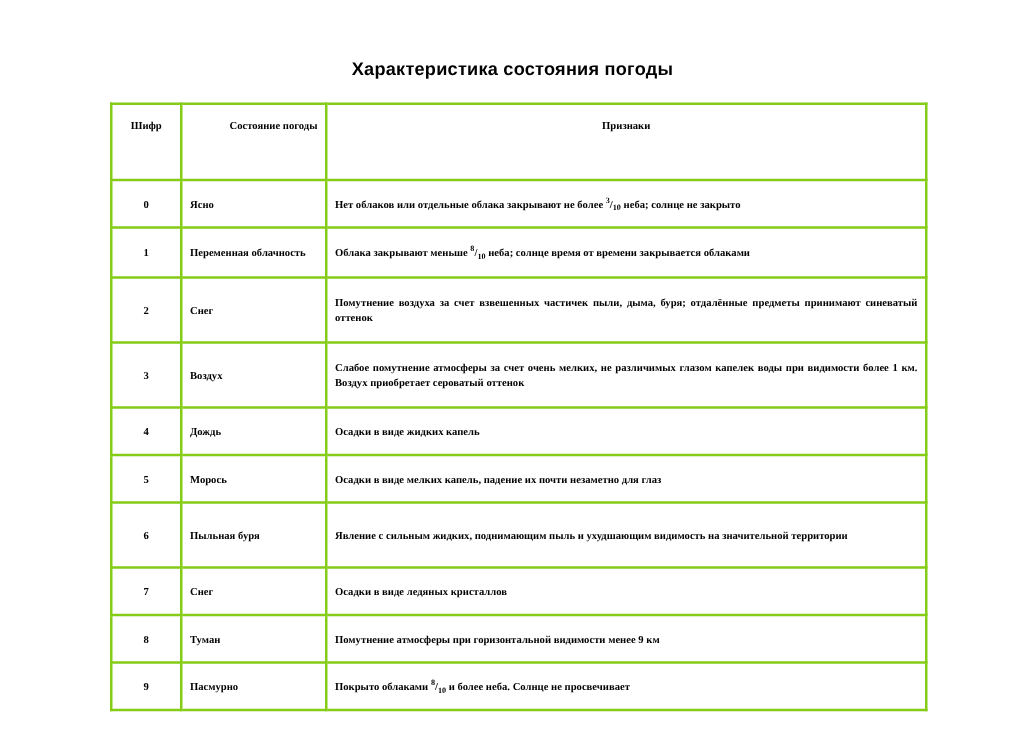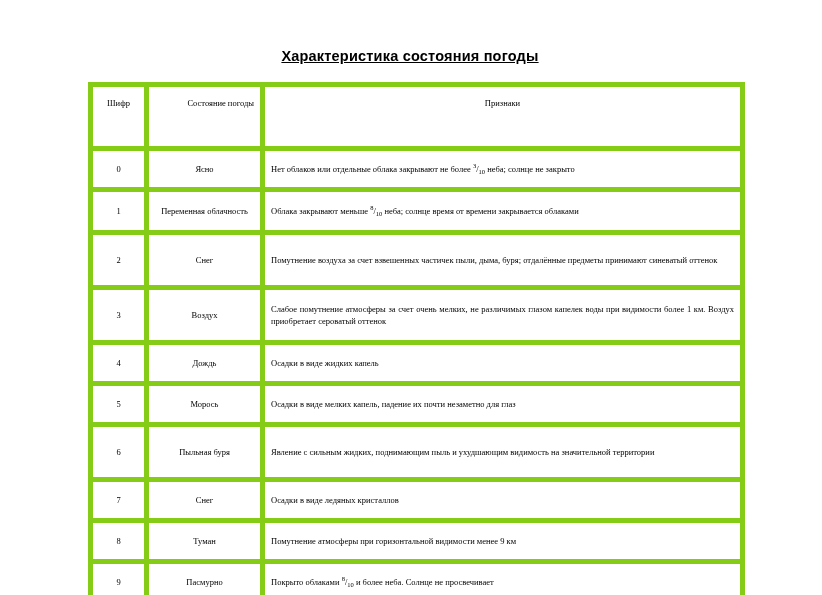--- a/index.html
+++ b/index.html
@@ -24,40 +24,39 @@
     position: absolute;
     left: 0;
     top: 48px;
     width: 820px;
     text-align: center;
     font-family: "Liberation Sans", "DejaVu Sans", sans-serif;
     font-weight: bold;
     font-size: 14.5px;
     letter-spacing: 0.2px;
     color: #000000;
-    text-decoration: underline;
   }
   .table-wrap {
     position: absolute;
     left: 88px;
     top: 82px;
     width: 652px;
   }
   table.weather {
     border-collapse: collapse;
     width: 652px;
     table-layout: fixed;
     background: #ffffff;
   }
   table.weather td,
   table.weather th {
-    border: 5px solid #84cc16;
+    border: 2px solid #84cc16;
     vertical-align: middle;
     padding: 4px 6px;
-    font-weight: normal;
+    font-weight: bold;
     font-size: 8.5px;
     line-height: 1.45;
     color: #000000;
   }
   col.c-code   { width: 56px;  }
   col.c-state  { width: 116px; }
   col.c-signs  { width: 480px; }
 
   thead td.h-code,
   thead td.h-state,
@@ -68,21 +67,21 @@
   }
   td.h-code   { text-align: center; }
   td.h-state  { text-align: right; padding-left: 8px; }
   td.h-signs  { text-align: center; margin-top: 48px; }
 
   td.cell-code {
     text-align: center;
     font-size: 9px;
   }
   td.cell-state {
-    text-align: center;
+    text-align: left;
     padding-left: 8px;
     font-size: 8.5px;
   }
   td.cell-signs {
     text-align: justify;
     text-justify: inter-word;
     padding-left: 8px;
     padding-right: 10px;
     font-size: 8.5px;
   }

